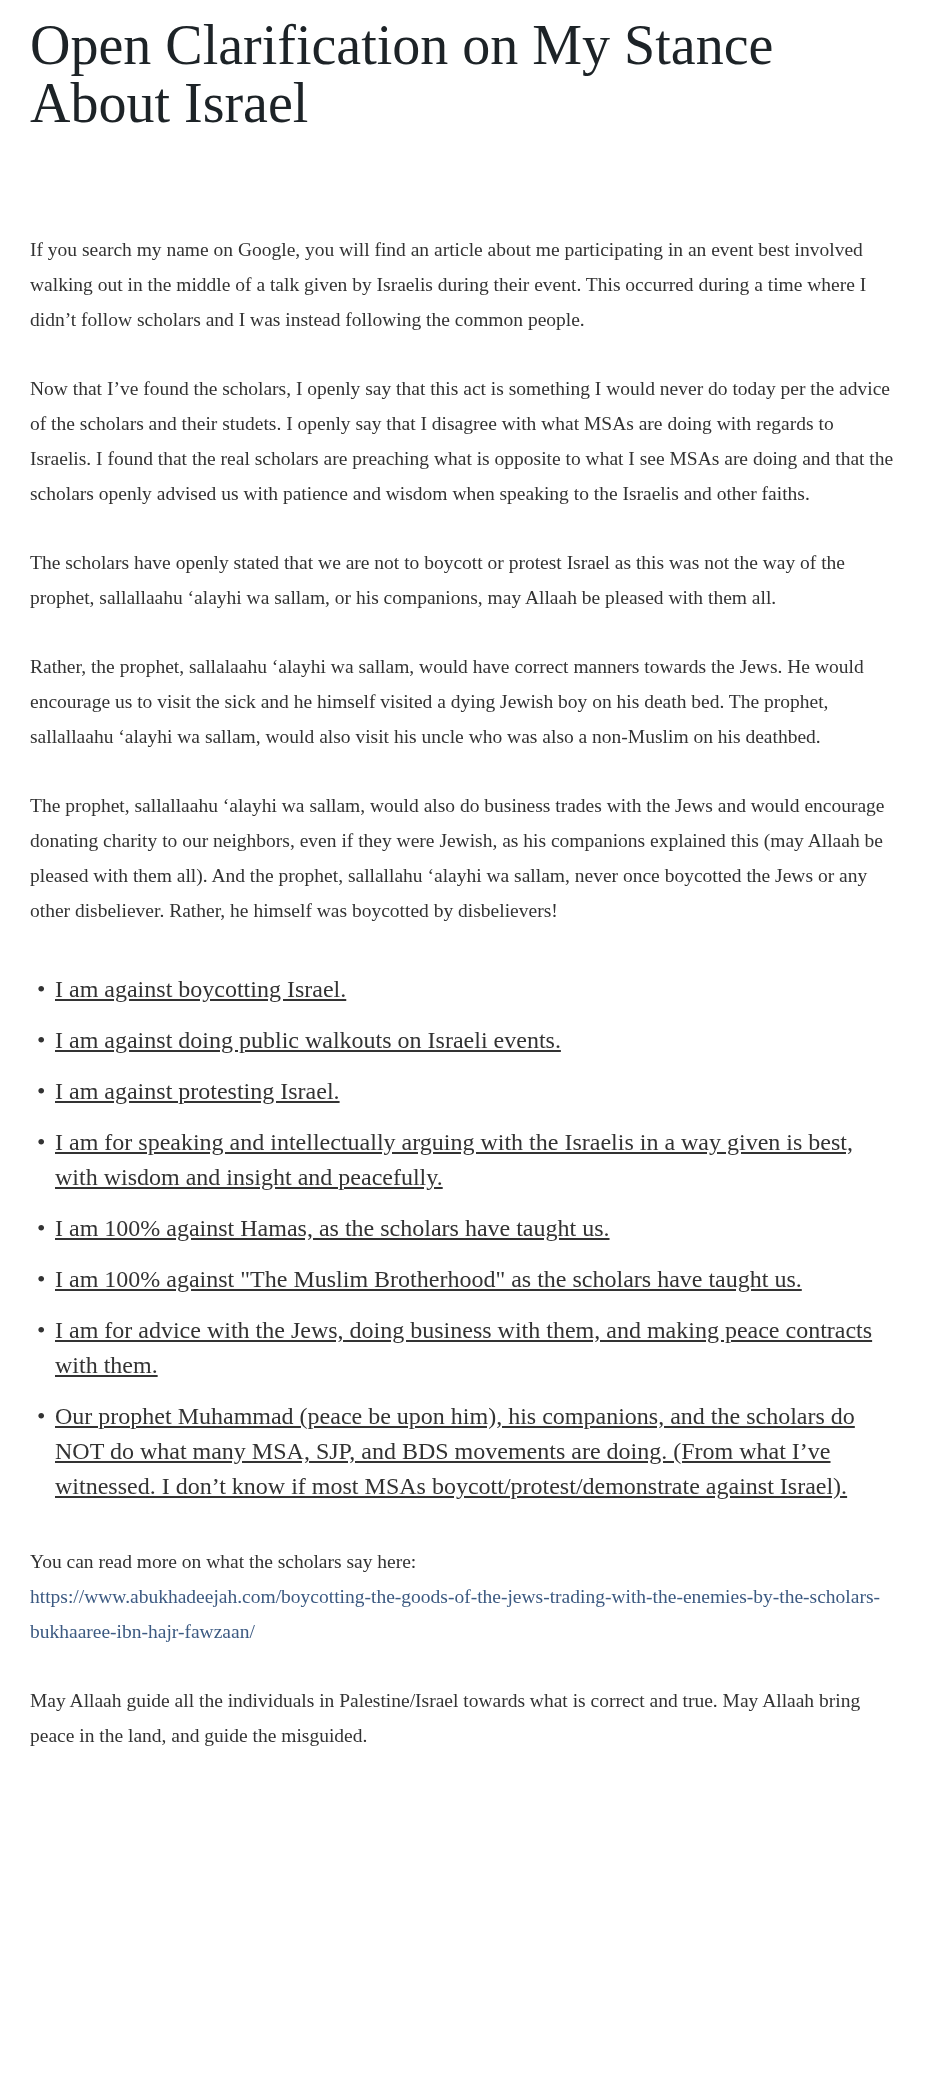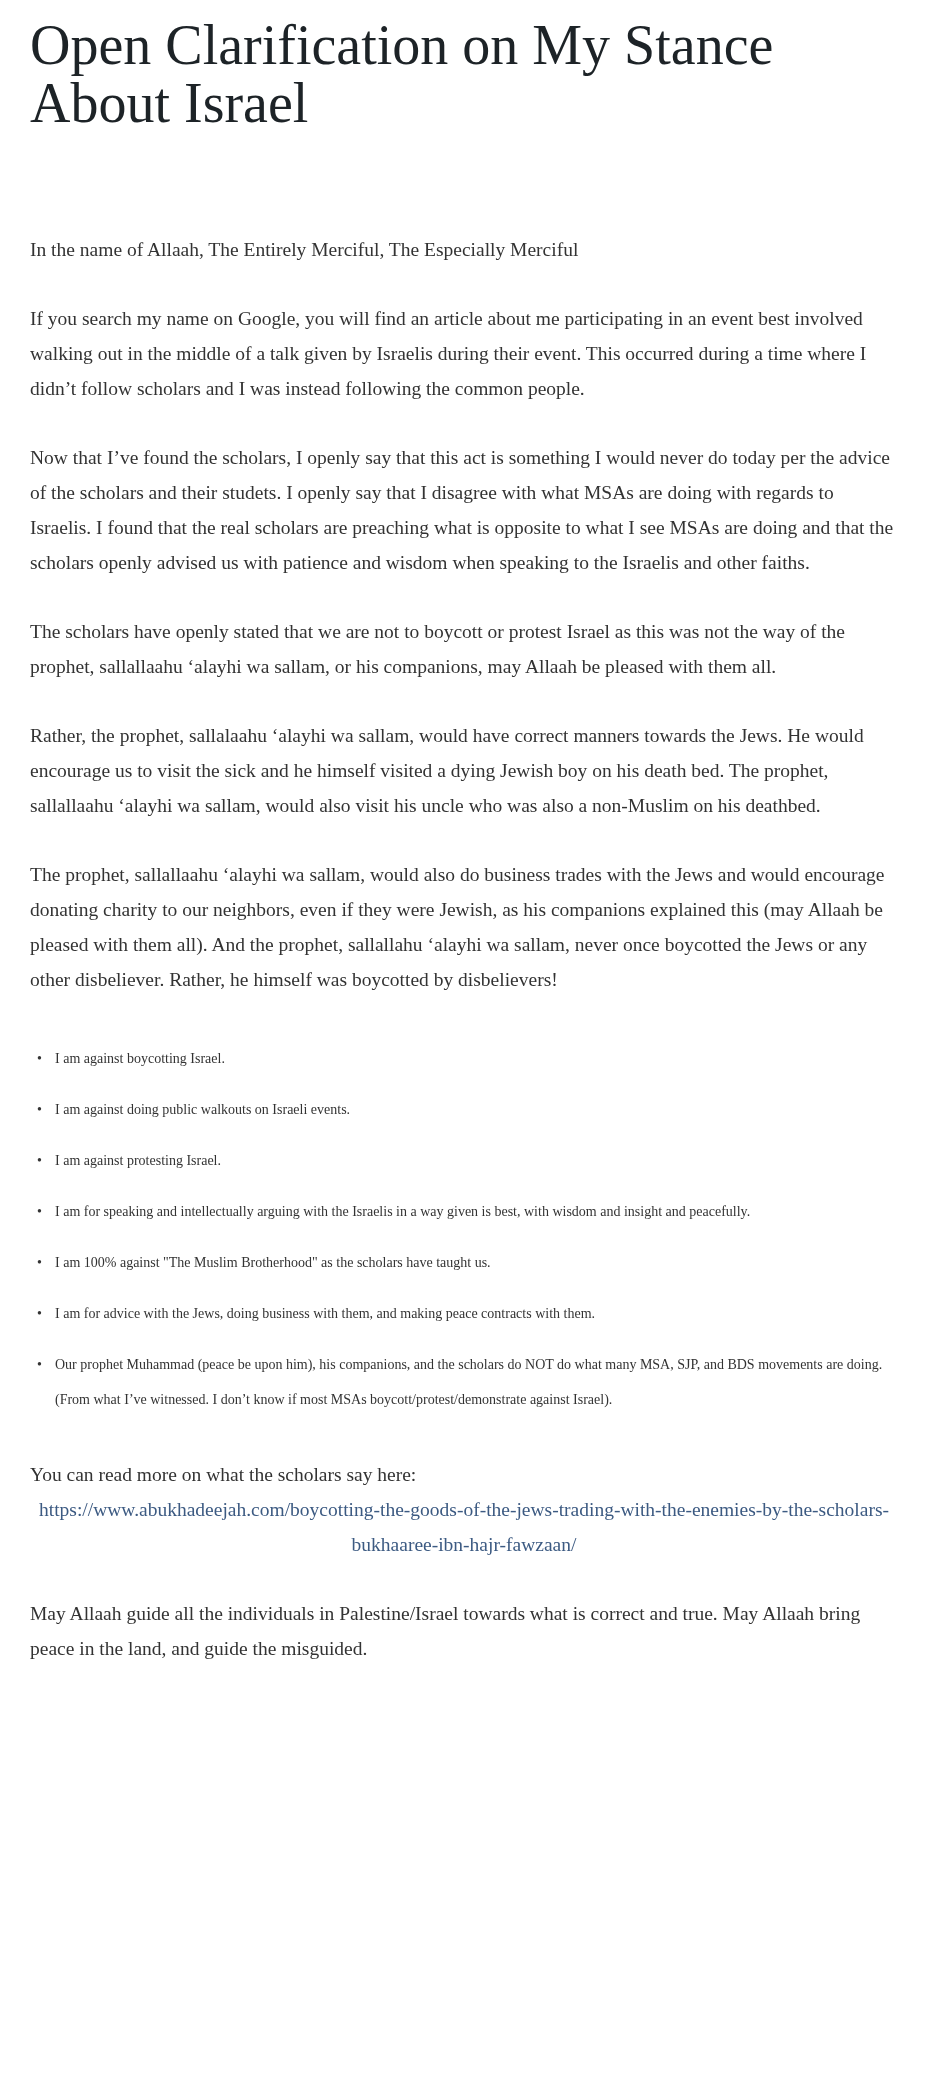--- a/index.html
+++ b/index.html
@@ -33,67 +33,67 @@
   }
   ul.stance-list {
     margin: 44px 0 40px 0;
     padding: 0;
     list-style: none;
   }
   ul.stance-list li {
     position: relative;
     padding-left: 25px;
     margin: 0 0 16px 0;
-    font-size: 14px;
+    font-size: 24px;
     line-height: 35px;
+    text-decoration: underline;
   }
   ul.stance-list li:last-child {
     margin-bottom: 8px;
   }
   ul.stance-list li::before {
     content: "\2022";
     position: absolute;
     left: 7px;
     top: 0;
     color: #333333;
   }
   a.post-link {
     display: block;
     color: #3c5a82;
     text-decoration: none;
     overflow-wrap: break-word;
     cursor: pointer;
-    text-align: center;
   }
 </style>
 </head>
 <body>
 
 <article class="post">
 
   <h1 class="post-title">Open Clarification on My Stance About Israel</h1>
 
-  <p class="para">In the name of Allaah, The Entirely Merciful, The Especially Merciful</p>
 
   <p class="para">If you search my name on Google, you will find an article about me participating in an event best involved walking out in the middle of a talk given by Israelis during their event. This occurred during a time where I didn’t follow scholars and I was instead following the common people.</p>
 
   <p class="para">Now that I’ve found the scholars, I openly say that this act is something I would never do today per the advice of the scholars and their studets. I openly say that I disagree with what MSAs are doing with regards to Israelis. I found that the real scholars are preaching what is opposite to what I see MSAs are doing and that the scholars openly advised us with patience and wisdom when speaking to the Israelis and other faiths.</p>
 
   <p class="para">The scholars have openly stated that we are not to boycott or protest Israel as this was not the way of the prophet, sallallaahu ‘alayhi wa sallam, or his companions, may Allaah be pleased with them all.</p>
 
   <p class="para">Rather, the prophet, sallalaahu ‘alayhi wa sallam, would have correct manners towards the Jews. He would encourage us to visit the sick and he himself visited a dying Jewish boy on his death bed. The prophet, sallallaahu ‘alayhi wa sallam, would also visit his uncle who was also a non-Muslim on his deathbed.</p>
 
   <p class="para">The prophet, sallallaahu ‘alayhi wa sallam, would also do business trades with the Jews and would encourage donating charity to our neighbors, even if they were Jewish, as his companions explained this (may Allaah be pleased with them all). And the prophet, sallallahu ‘alayhi wa sallam, never once boycotted the Jews or any other disbeliever. Rather, he himself was boycotted by disbelievers!</p>
 
 
   <ul class="stance-list">
     <li>I am against boycotting Israel.</li>
     <li>I am against doing public walkouts on Israeli events.</li>
     <li>I am against protesting Israel.</li>
     <li>I am for speaking and intellectually arguing with the Israelis in a way given is best, with wisdom and insight and peacefully.</li>
+    <li>I am 100% against Hamas, as the scholars have taught us.</li>
     <li>I am 100% against "The Muslim Brotherhood" as the scholars have taught us.</li>
     <li>I am for advice with the Jews, doing business with them, and making peace contracts with them.</li>
     <li>Our prophet Muhammad (peace be upon him), his companions, and the scholars do NOT do what many MSA, SJP, and BDS movements are doing. (From what I’ve witnessed. I don’t know if most MSAs boycott/protest/demonstrate against Israel).</li>
   </ul>
 
   <p class="para">
     <span>You can read more on what the scholars say here:</span>
     <a class="post-link" href="#">https://www.abukhadeejah.com/boycotting-the-goods-of-the-jews-trading-with-the-enemies-by-the-scholars-bukhaaree-ibn-hajr-fawzaan/</a>
   </p>
 

